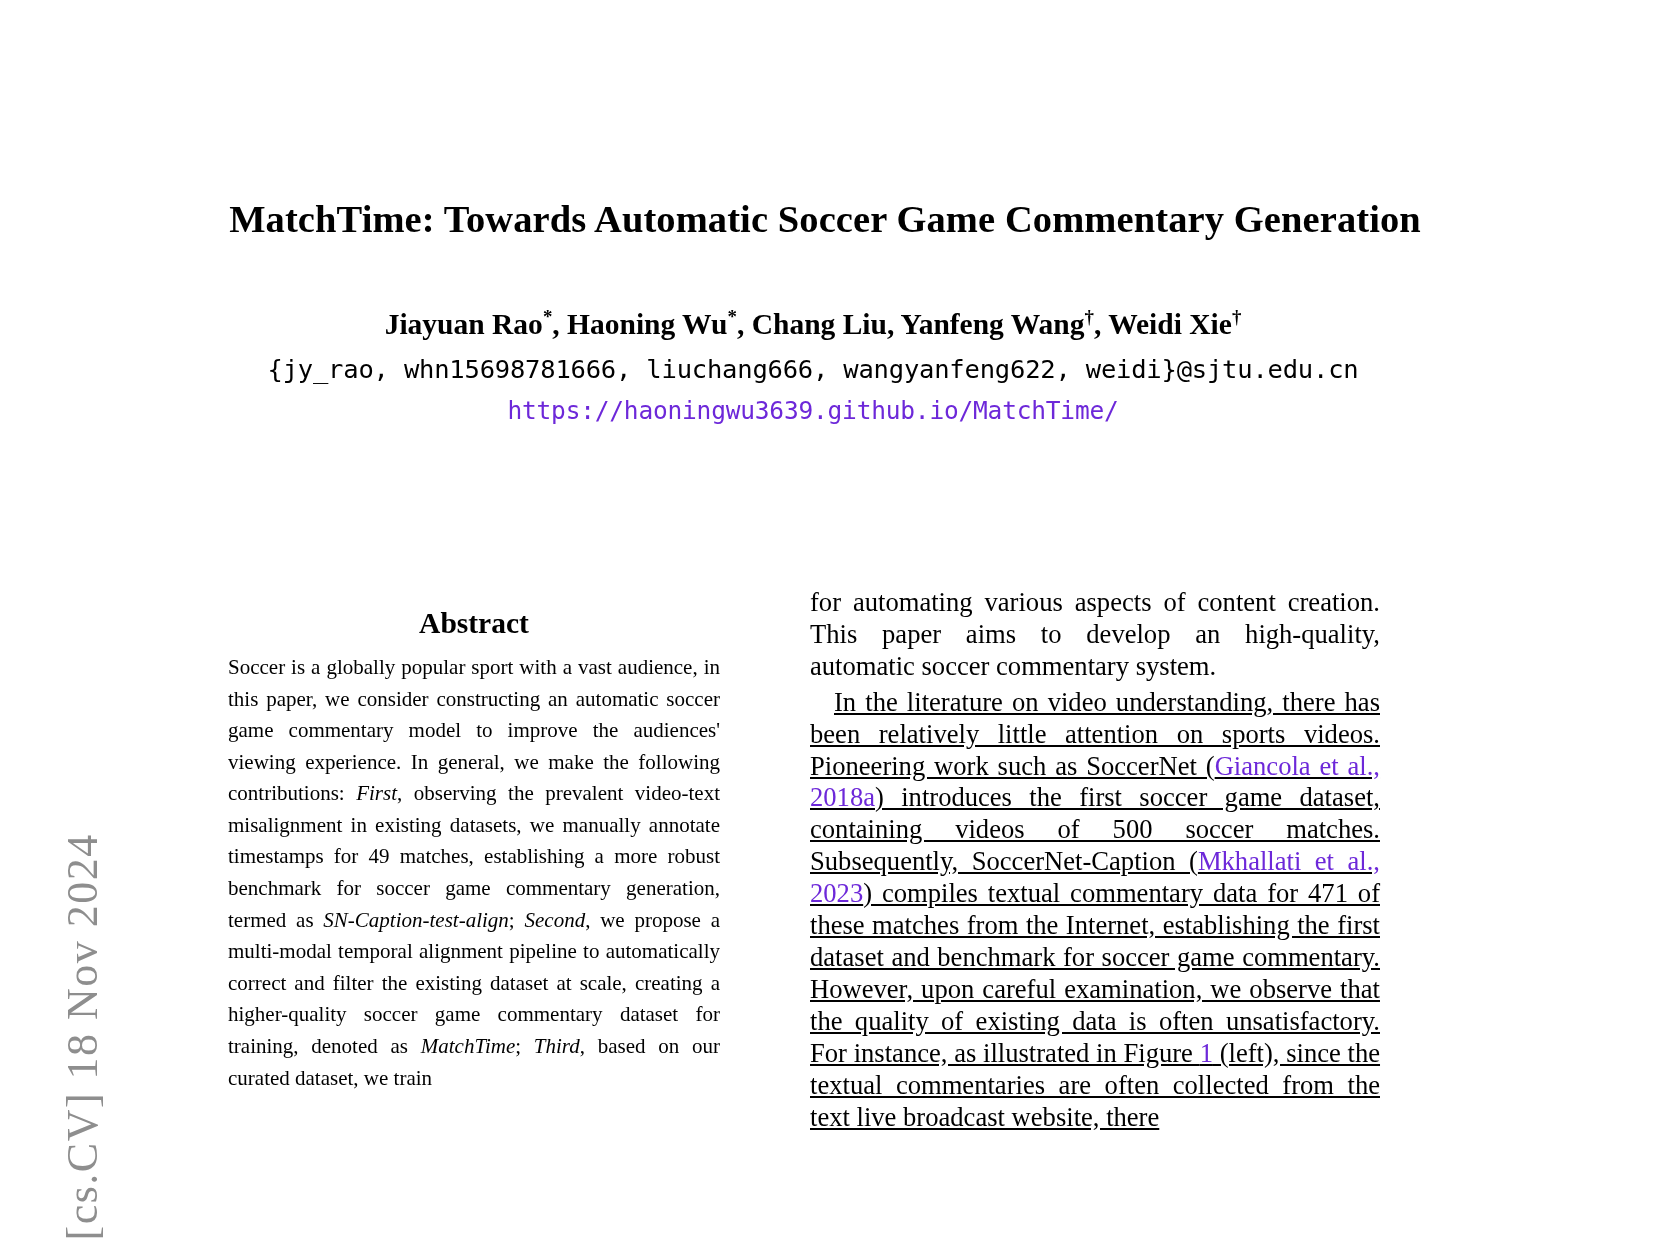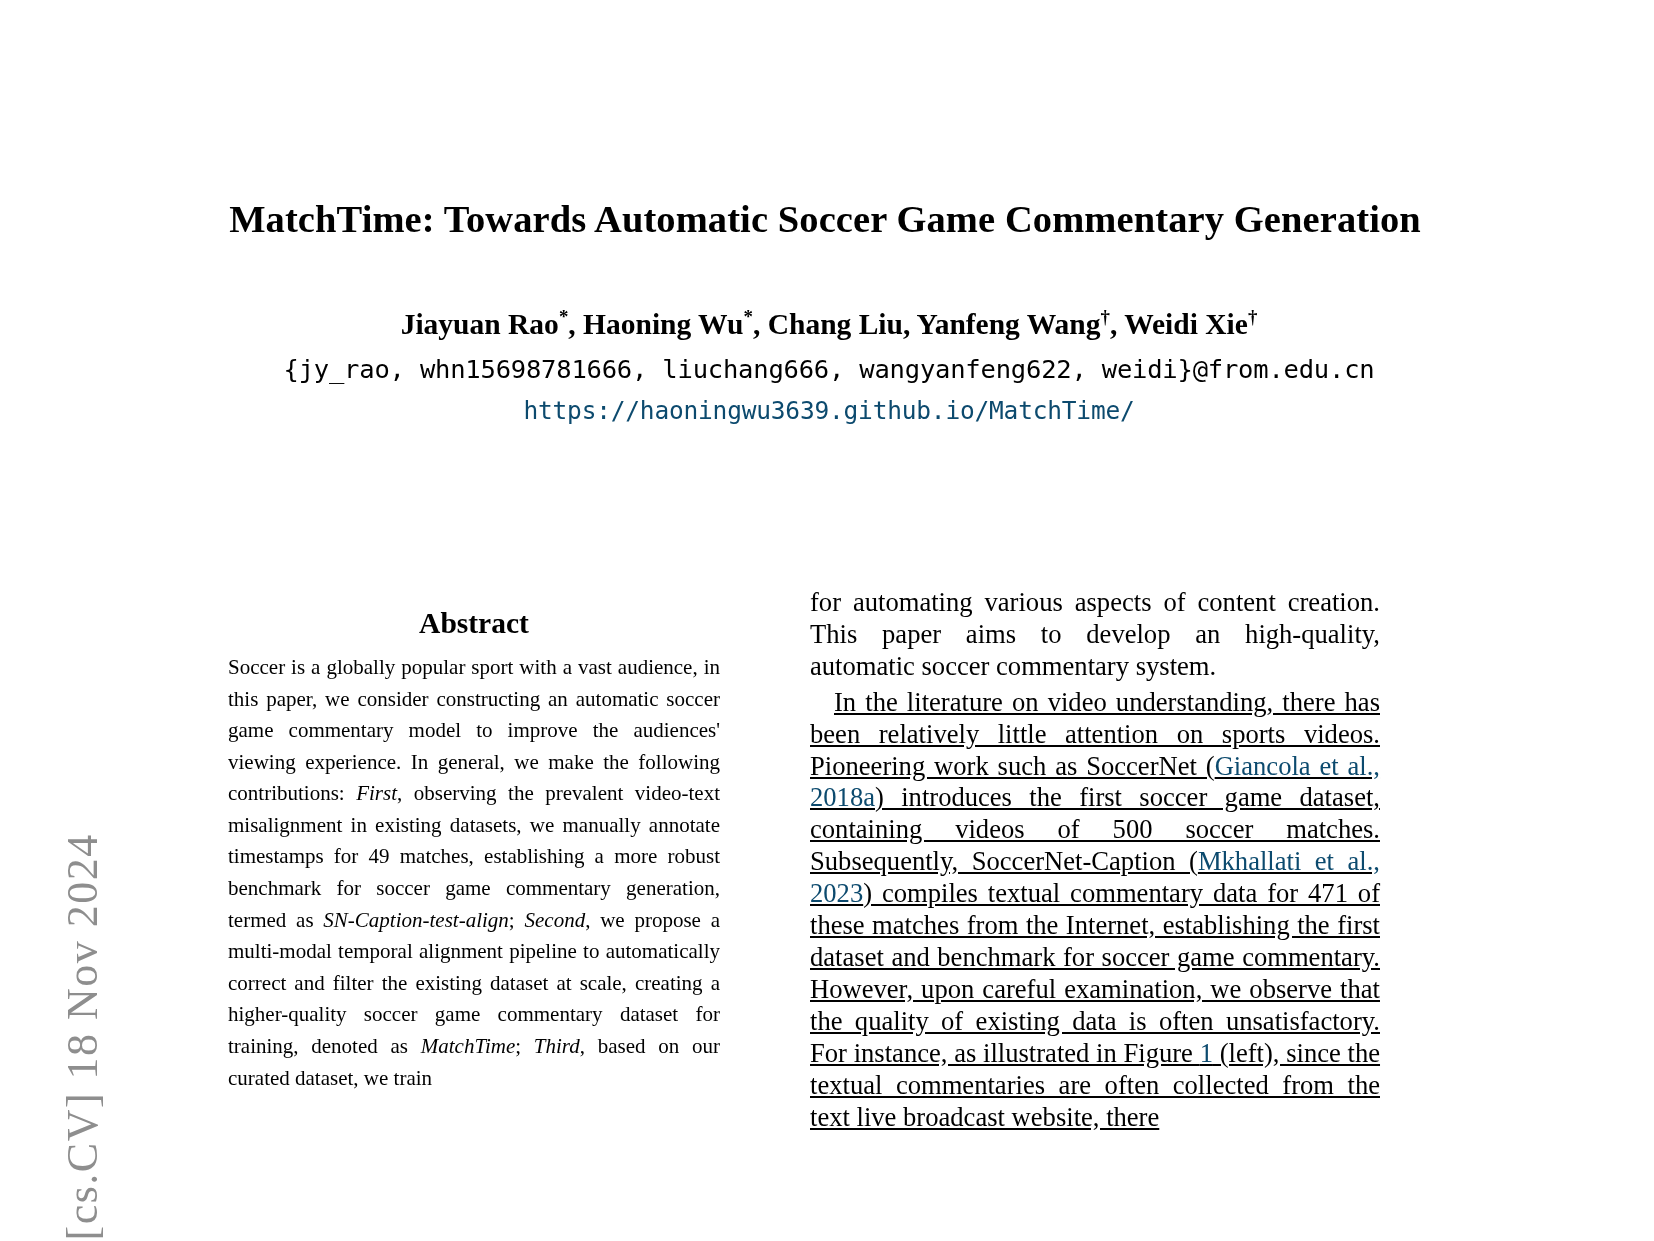--- a/index.html
+++ b/index.html
@@ -50,21 +50,21 @@
     font-size: 38.5px;
     font-weight: bold;
     line-height: 1.2;
     letter-spacing: 0.1px;
     margin: 0;
     text-align: center;
   }
 
   .authors-block {
     position: absolute;
-    left: 134px;
+    left: 118px;
     top: 306px;
     width: 1390px;
     text-align: center;
   }
   .author-line {
     font-size: 29.5px;
     font-weight: bold;
     line-height: 1.28;
     margin: 0;
   }
@@ -89,21 +89,21 @@
   }
   .url-line {
     font-family: "DejaVu Sans Mono", "Liberation Mono", monospace;
     font-size: 24.5px;
     letter-spacing: -0.2px;
     line-height: 1.3;
     margin: 9px 0 0 0;
   }
   .url-line a,
   .link {
-    color: #0c4a6e;
+    color: #6d28d9;
     text-decoration: none;
   }
 
   
   .col {
     position: absolute;
     top: 608px;
     width: 492px;
     font-size: 26.6px;
     line-height: 31.9px;
@@ -143,21 +143,21 @@
 <div class="page">
 
   <div class="arxiv-stamp">[cs.CV] 18 Nov 2024</div>
 
   <div class="title-block">
     <h1 class="paper-title">MatchTime: Towards Automatic Soccer Game Commentary Generation</h1>
   </div>
 
   <div class="authors-block">
     <div class="author-line" id="author-names">Jiayuan Rao<sup>*</sup>, Haoning Wu<sup>*</sup>, Chang Liu, Yanfeng Wang<sup>†</sup>, Weidi Xie<sup>†</sup></div>
-    <div class="email-line">{jy_rao, whn15698781666, liuchang666, wangyanfeng622, weidi}@from.edu.cn</div>
+    <div class="email-line">{jy_rao, whn15698781666, liuchang666, wangyanfeng622, weidi}@sjtu.edu.cn</div>
     <div class="url-line">
       <a href="#" class="link">https://haoningwu3639.github.io/MatchTime/</a>
     </div>
   </div>
 
   <div class="col col-left">
     <div class="section-head">Abstract</div>
     <div class="abstract-body" id="abstract-body">Soccer is a globally popular sport with a vast audience, in this paper, we consider constructing an automatic soccer game commentary model to improve the audiences' viewing experience. In general, we make the following contributions: <i class="it">First</i>, observing the prevalent video-text misalignment in existing datasets, we manually annotate timestamps for 49 matches, establishing a more robust benchmark for soccer game commentary generation, termed as <i class="it">SN-Caption-test-align</i>; <i class="it">Second</i>, we propose a multi-modal temporal alignment pipeline to automatically correct and filter the existing dataset at scale, creating a higher-quality soccer game commentary dataset for training, denoted as <i class="it">MatchTime</i>; <i class="it">Third</i>, based on our curated dataset, we train</div>
   </div>
 

